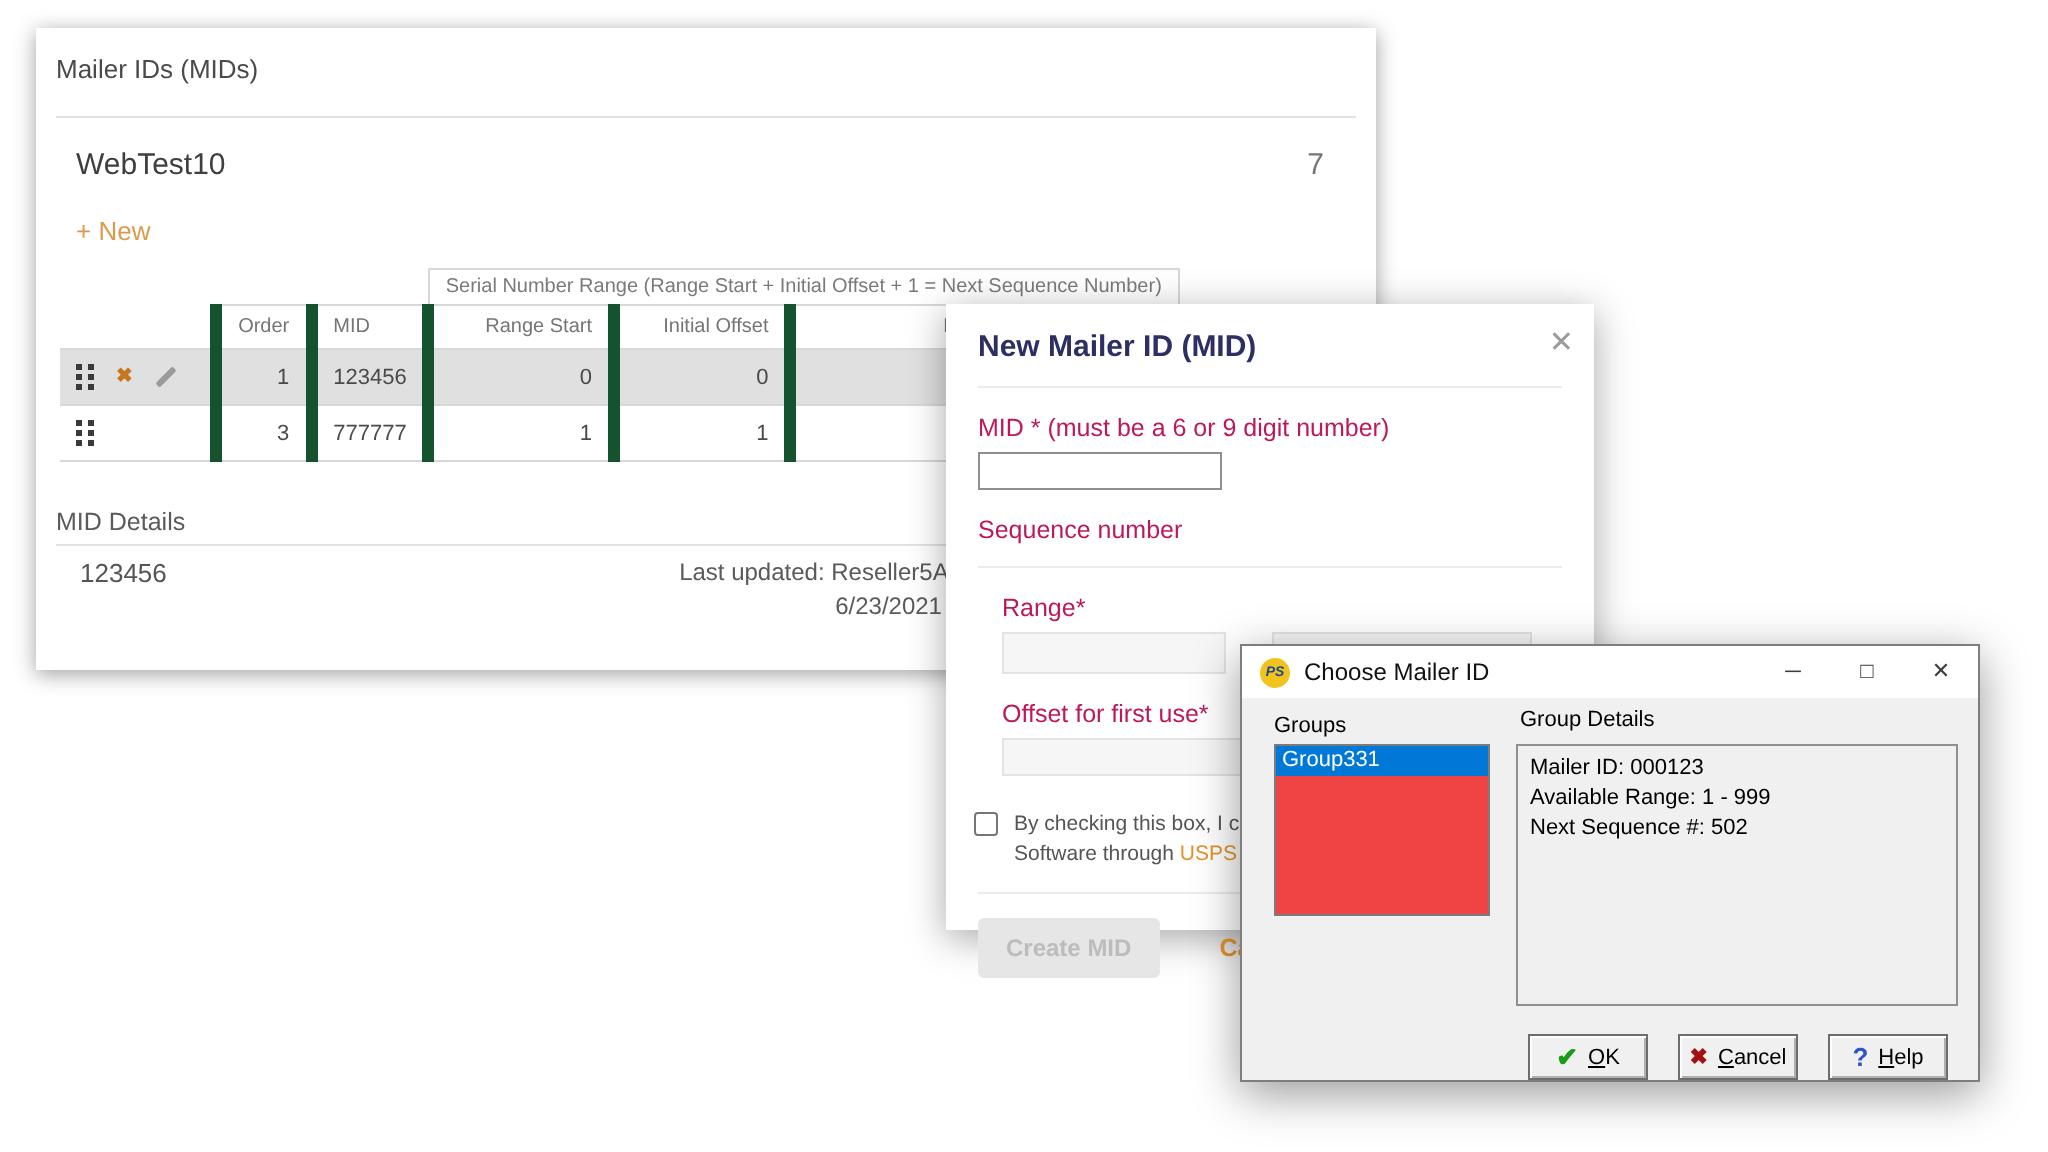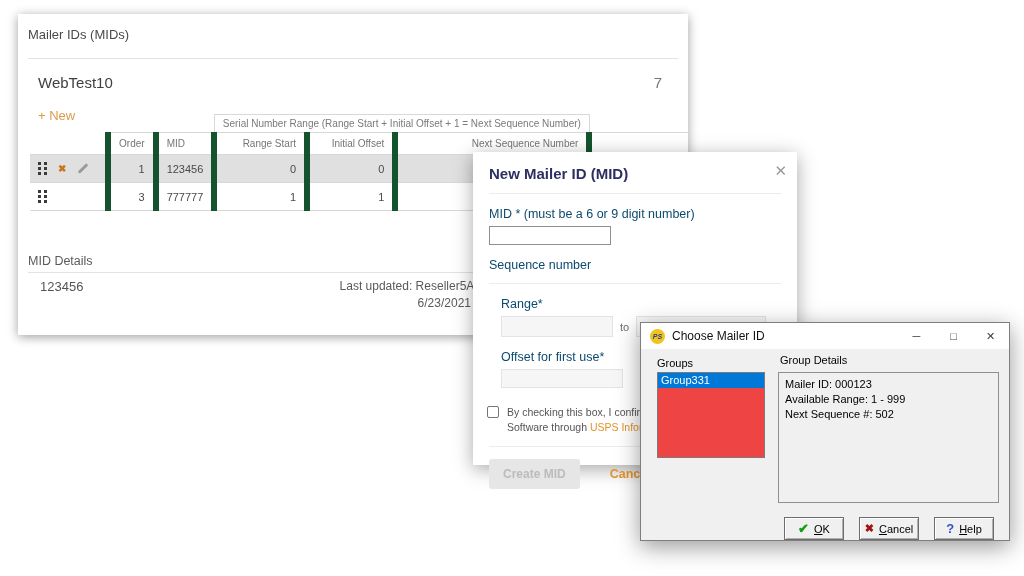--- a/index.html
+++ b/index.html
@@ -9,21 +9,21 @@
   
   .win-main { position:absolute; left:18px; top:14px; width:670px; height:321px; background:#fff;
               box-shadow:0 2px 10px rgba(0,0,0,.38); z-index:1; }
   .mw-title { position:absolute; left:10px; top:13px; font-size:13px; color:#4a4a4a; }
   .divider { position:absolute; left:10px; right:10px; height:1px; background:#e2e2e2; }
   .mw-div1 { top:44px; } .mw-div2 { top:258px; }
   .mw-group { position:absolute; left:20px; top:60px; font-size:15px; color:#3f3f3f; }
   .mw-count { position:absolute; right:26px; top:60px; font-size:15px; color:#757575; }
   .mw-new { position:absolute; left:20px; top:94px; font-size:13px; color:#dd9a4c; cursor:pointer; }
 
-  table.mid-table { position:absolute; left:12px; top:100px; border-collapse:collapse; table-layout:fixed; }
+  table.mid-table { position:absolute; left:12px; top:120px; border-collapse:collapse; table-layout:fixed; }
   .mid-table td, .mid-table th { padding:0 8px; font-weight:normal; overflow:hidden; white-space:nowrap; }
   .t-group td { height:18px; border:none; font-size:10px; color:#7a7a7a; }
   .t-group .gcell { border:1px solid #d8d8d8; border-bottom:none; text-align:center; }
   .t-head th { height:22px; border-top:1px solid #d8d8d8; border-bottom:1px solid #d8d8d8; font-size:10px; color:#757575; }
   .t-head th.h-actions { border-top:none; }
   .t-head th + th, .t-row td + td { border-left:6px solid #14532d; }
   .t-group td + td { border-left:none; } .t-group td.gcell { border-left:1px solid #d8d8d8; }
   .t-row td { height:28px; border-bottom:1px solid #d8d8d8; font-size:11px; color:#4a4a4a; }
   .t-row.sel td { background:#e0e0e0; }
   .num { text-align:right; } .txt { text-align:left; }
@@ -37,39 +37,39 @@
   .mw-mid-val { position:absolute; left:22px; top:265px; font-size:13px; color:#555; }
   .mw-updated { position:absolute; right:207px; top:264px; text-align:right; font-size:12px; color:#5a5a5a; line-height:17px; }
 
   
   .modal { position:absolute; left:473px; top:152px; width:324px; height:313px; background:#fff;
            box-shadow:0 4px 18px rgba(0,0,0,.35); z-index:5; padding:13px 16px; }
   .modal-head { position:relative; }
   .modal-title { font-size:15px; font-weight:bold; color:#2d2f63; }
   .modal-close { position:absolute; right:-6px; top:-3px; font-size:15px; color:#9a9a9a; cursor:pointer; }
   .m-div { height:1px; background:#ececec; margin-top:11px; }
-  .m-label { margin-top:13px; font-size:12.5px; color:#0c4a6e; }
+  .m-label { margin-top:13px; font-size:12.5px; color:#be185d; }
   .m-input { display:block; margin-top:5px; width:122px; height:19px; border:1px solid #8f8f8f; background:#fff; }
   .indent { margin-left:12px; }
   .range-row { margin-top:5px; display:flex; align-items:center; gap:7px; }
   .g-input { height:21px; background:#f6f6f6; border:1px solid #e3e3e3; }
   .g1 { width:112px; } .g2 { width:130px; }
   .to-lbl { font-size:11px; color:#6a6a6a; }
   .off-input { display:block; margin-top:5px; width:122px; height:19px; background:#f6f6f6; border:1px solid #e3e3e3; }
   .chk-row { margin-top:17px; display:flex; gap:8px; margin-left:-2px; }
   .chk { width:12px; height:12px; border:1px solid #767676; border-radius:2px; background:#fff; flex:none; margin-top:1px; cursor:pointer; }
   .chk-text { font-size:10.5px; color:#555; line-height:15px; white-space:nowrap; }
   .usps-link { color:#e2932a; cursor:pointer; }
   .m-footer { margin-top:12px; display:flex; align-items:center; gap:30px; }
   .create-btn { border:none; background:#e6e6e6; color:#bcbcbc; font-weight:bold; font-size:12px;
                 padding:8px 14px; border-radius:3px; font-family:"Liberation Sans",sans-serif; }
   .cancel-link { color:#e2932a; font-weight:bold; font-size:12.5px; cursor:pointer; }
 
   
-  .win-choose { position:absolute; left:640px; top:322px; width:370px; height:219px; background:#f0f0f0;
+  .win-choose { position:absolute; left:620px; top:322px; width:370px; height:219px; background:#f0f0f0;
                 border:1px solid #7e7e7e; box-shadow:0 6px 22px rgba(0,0,0,.4); z-index:10; }
   .c-titlebar { position:absolute; left:0; top:0; right:0; height:26px; background:#fff; display:flex; align-items:center; }
   .c-icon { width:15px; height:15px; border-radius:50%; background:#f2c31c; margin-left:9px; flex:none;
             display:flex; align-items:center; justify-content:center; font-size:7px; font-weight:bold; font-style:italic; color:#1c4793; }
   .c-title { margin-left:7px; font-size:12px; color:#111; flex:1; }
   .c-btn { width:37px; height:26px; text-align:center; line-height:26px; font-size:11px; color:#3c3c3c; cursor:pointer; }
   .c-body { position:absolute; left:0; top:26px; right:0; bottom:0; background:#f0f0f0; }
   .c-groups-lbl { position:absolute; left:16px; top:8px; font-size:11px; color:#000; }
   .c-list { position:absolute; left:16px; top:23px; width:108px; height:86px; background:#ef4444; border:1px solid #7b7b7b; }
   .c-list-item { height:15px; line-height:15px; font-size:11px; padding:0 3px; background:#0078d7; color:#fff; cursor:pointer; }

